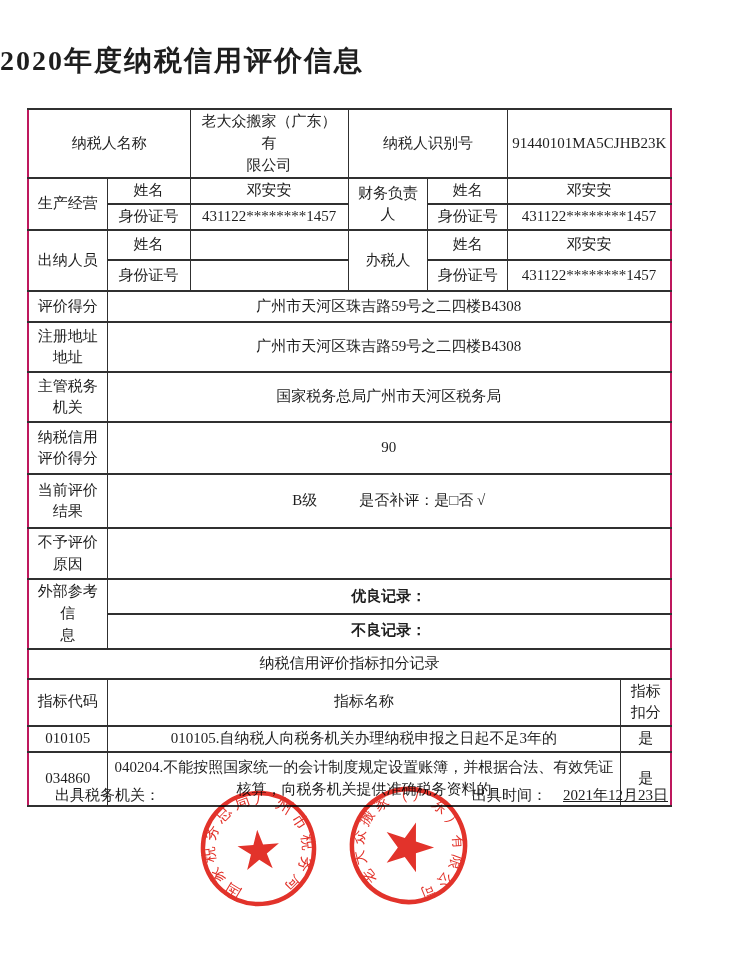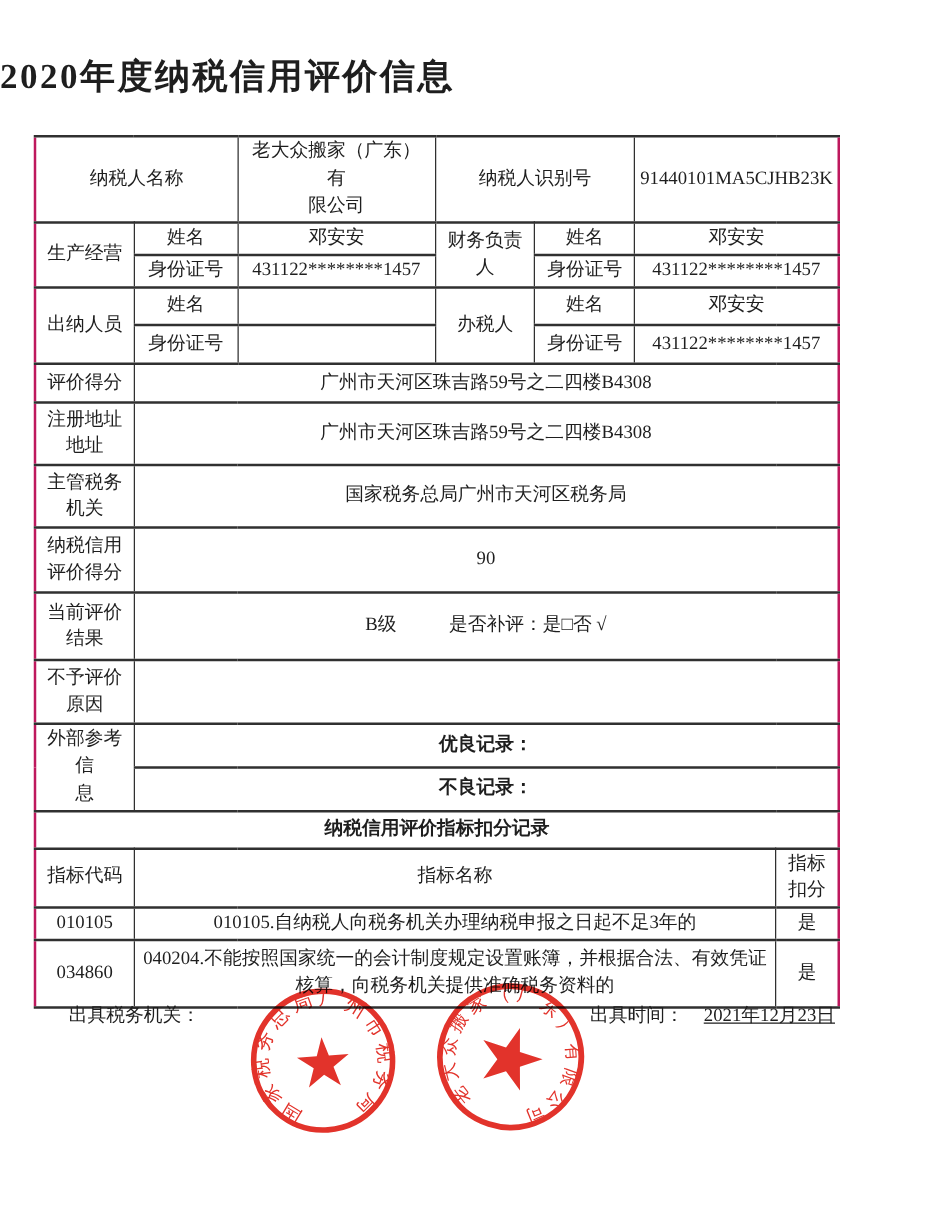--- a/index.html
+++ b/index.html
@@ -16,27 +16,27 @@
     border-collapse:collapse;table-layout:fixed;
     border:2px solid #be185d;
   }
   table.credit td{
     border:1px solid #303030;border-top-width:2px;border-bottom-width:2px;
     text-align:center;vertical-align:middle;
     font-size:15px;line-height:1.45;white-space:pre-line;
     padding:1px 4px;overflow:hidden;
   }
   td.left{text-align:left;padding-left:3px;font-weight:bold;}
-  td.bold{font-weight:bold;}
+  td.bold{font-weight:normal;}
   tr.h54{height:54px}tr.h26{height:26px}tr.h30{height:30px}tr.h31{height:31px}
   tr.h50{height:50px}tr.h52{height:52px}tr.h57{height:54px}tr.h51{height:51px}
   tr.h29{height:29px}tr.h32{height:30px}tr.h56{height:54px}
   .grade-gap{display:inline-block;width:42px;}
   .footer{
-    position:absolute;left:27px;top:803px;width:697px;
+    position:absolute;left:27px;top:786px;width:697px;
     display:flex;align-items:flex-start;font-size:15px;
   }
   .footer .issuer{margin-left:28px;}
   .footer .right-group{margin-left:auto;margin-right:56px;display:flex;}
   .footer .date{margin-left:16px;text-decoration:underline;}
   .stamp{
     position:absolute;pointer-events:none;z-index:3;
     mix-blend-mode:multiply;opacity:.93;
   }
   .stamp svg{width:100%;height:100%;display:block;}

